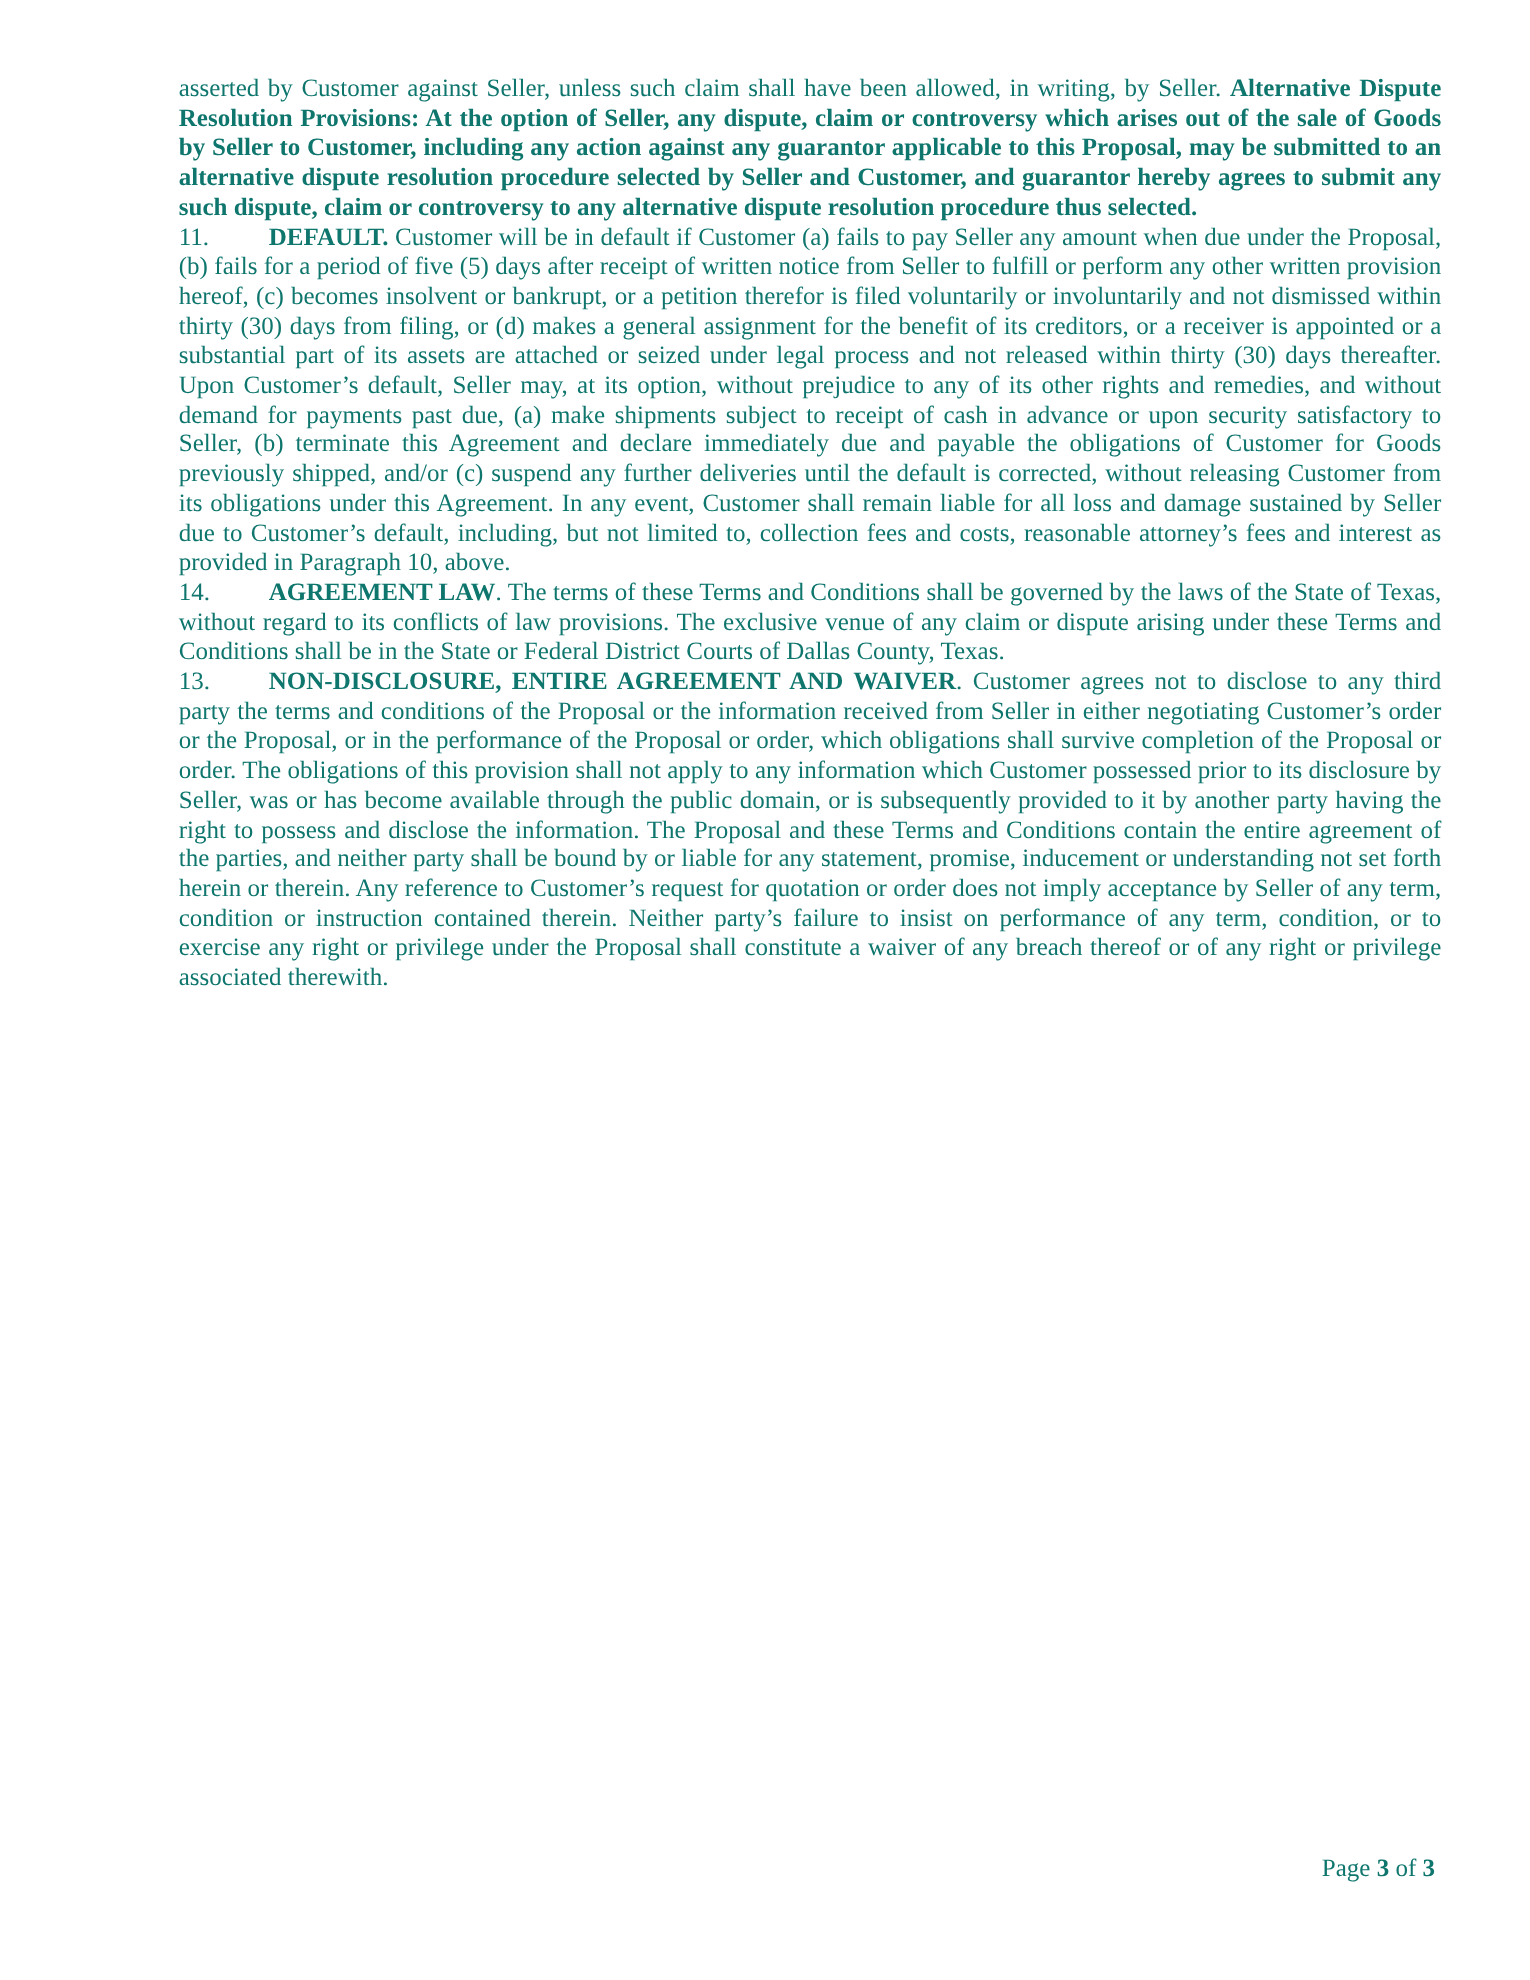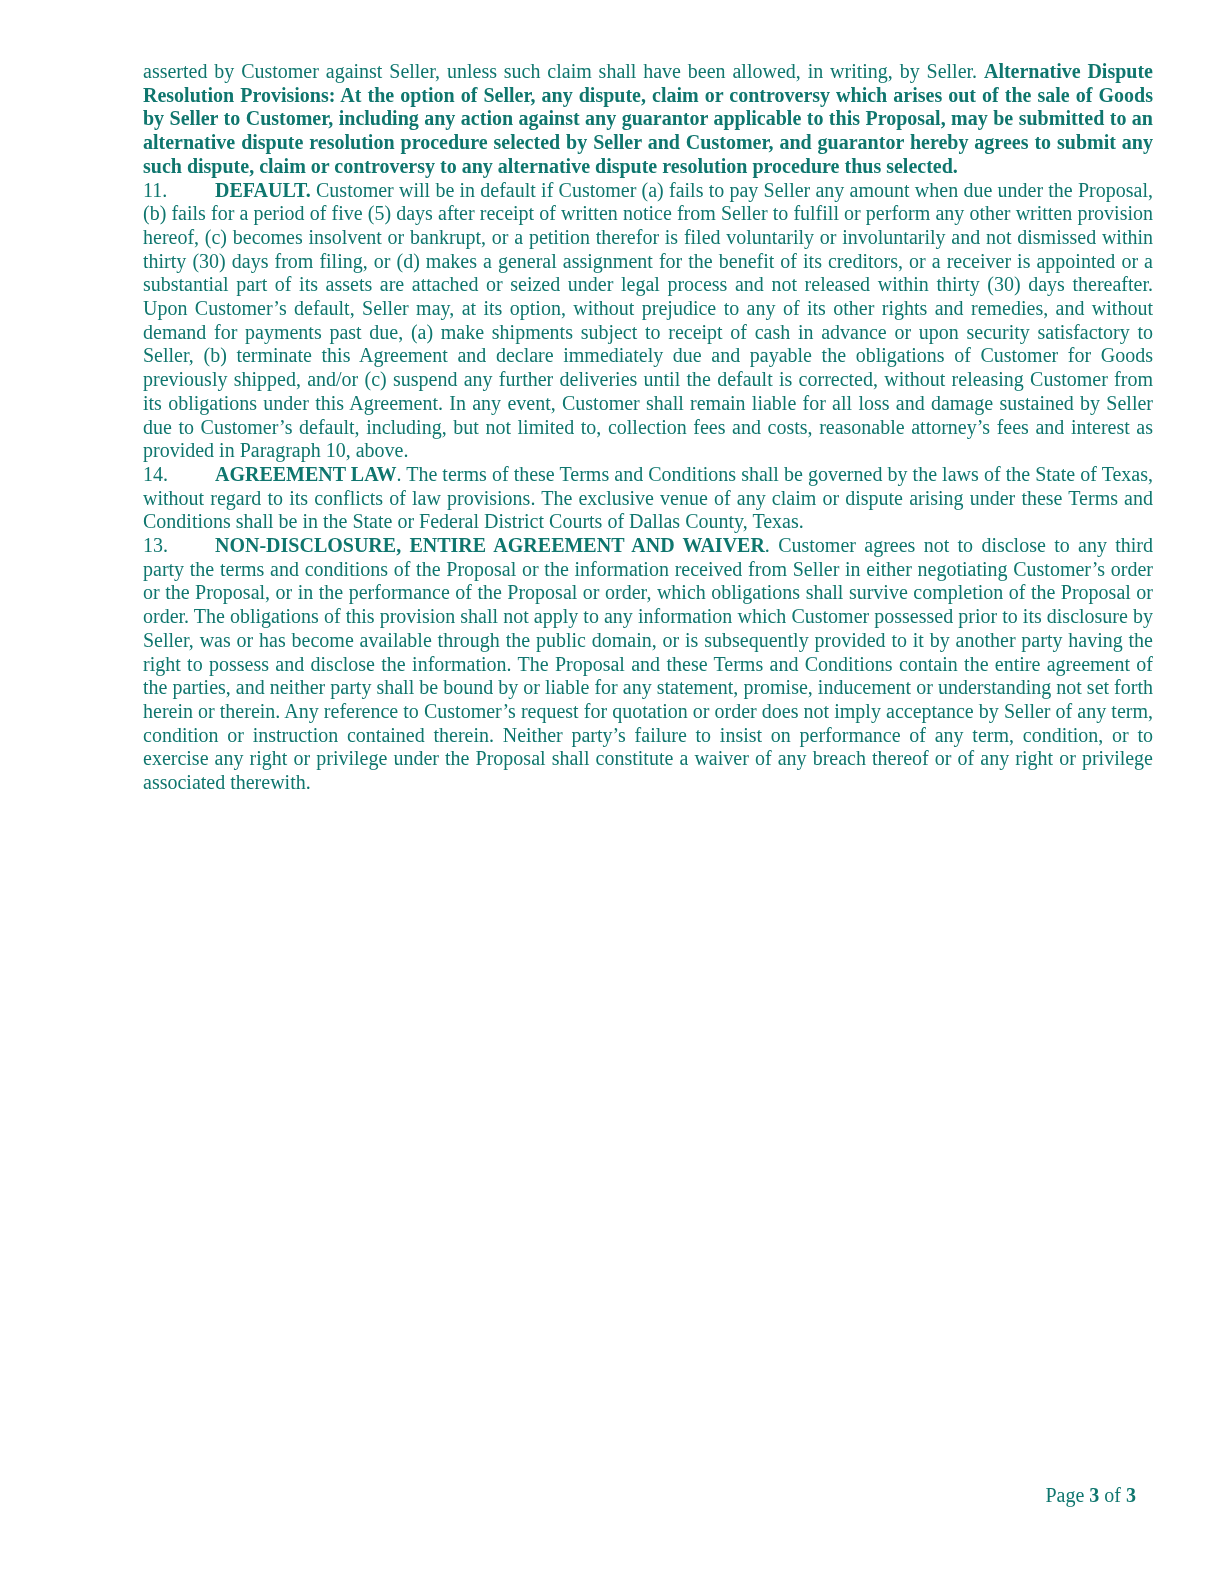--- a/index.html
+++ b/index.html
@@ -31,21 +31,21 @@
   }
   .num {
     display: inline-block;
     width: 72px;
     font-weight: 400;
   }
   b { font-weight: 700; }
   .footer {
     position: absolute;
     top: 1484px;
-    right: 88px;
+    right: 76px;
     font-size: 20px;
     line-height: 23.7px;
     text-align: left;
     white-space: nowrap;
   }
 </style>
 </head>
 <body>
 
 <div class="page">

